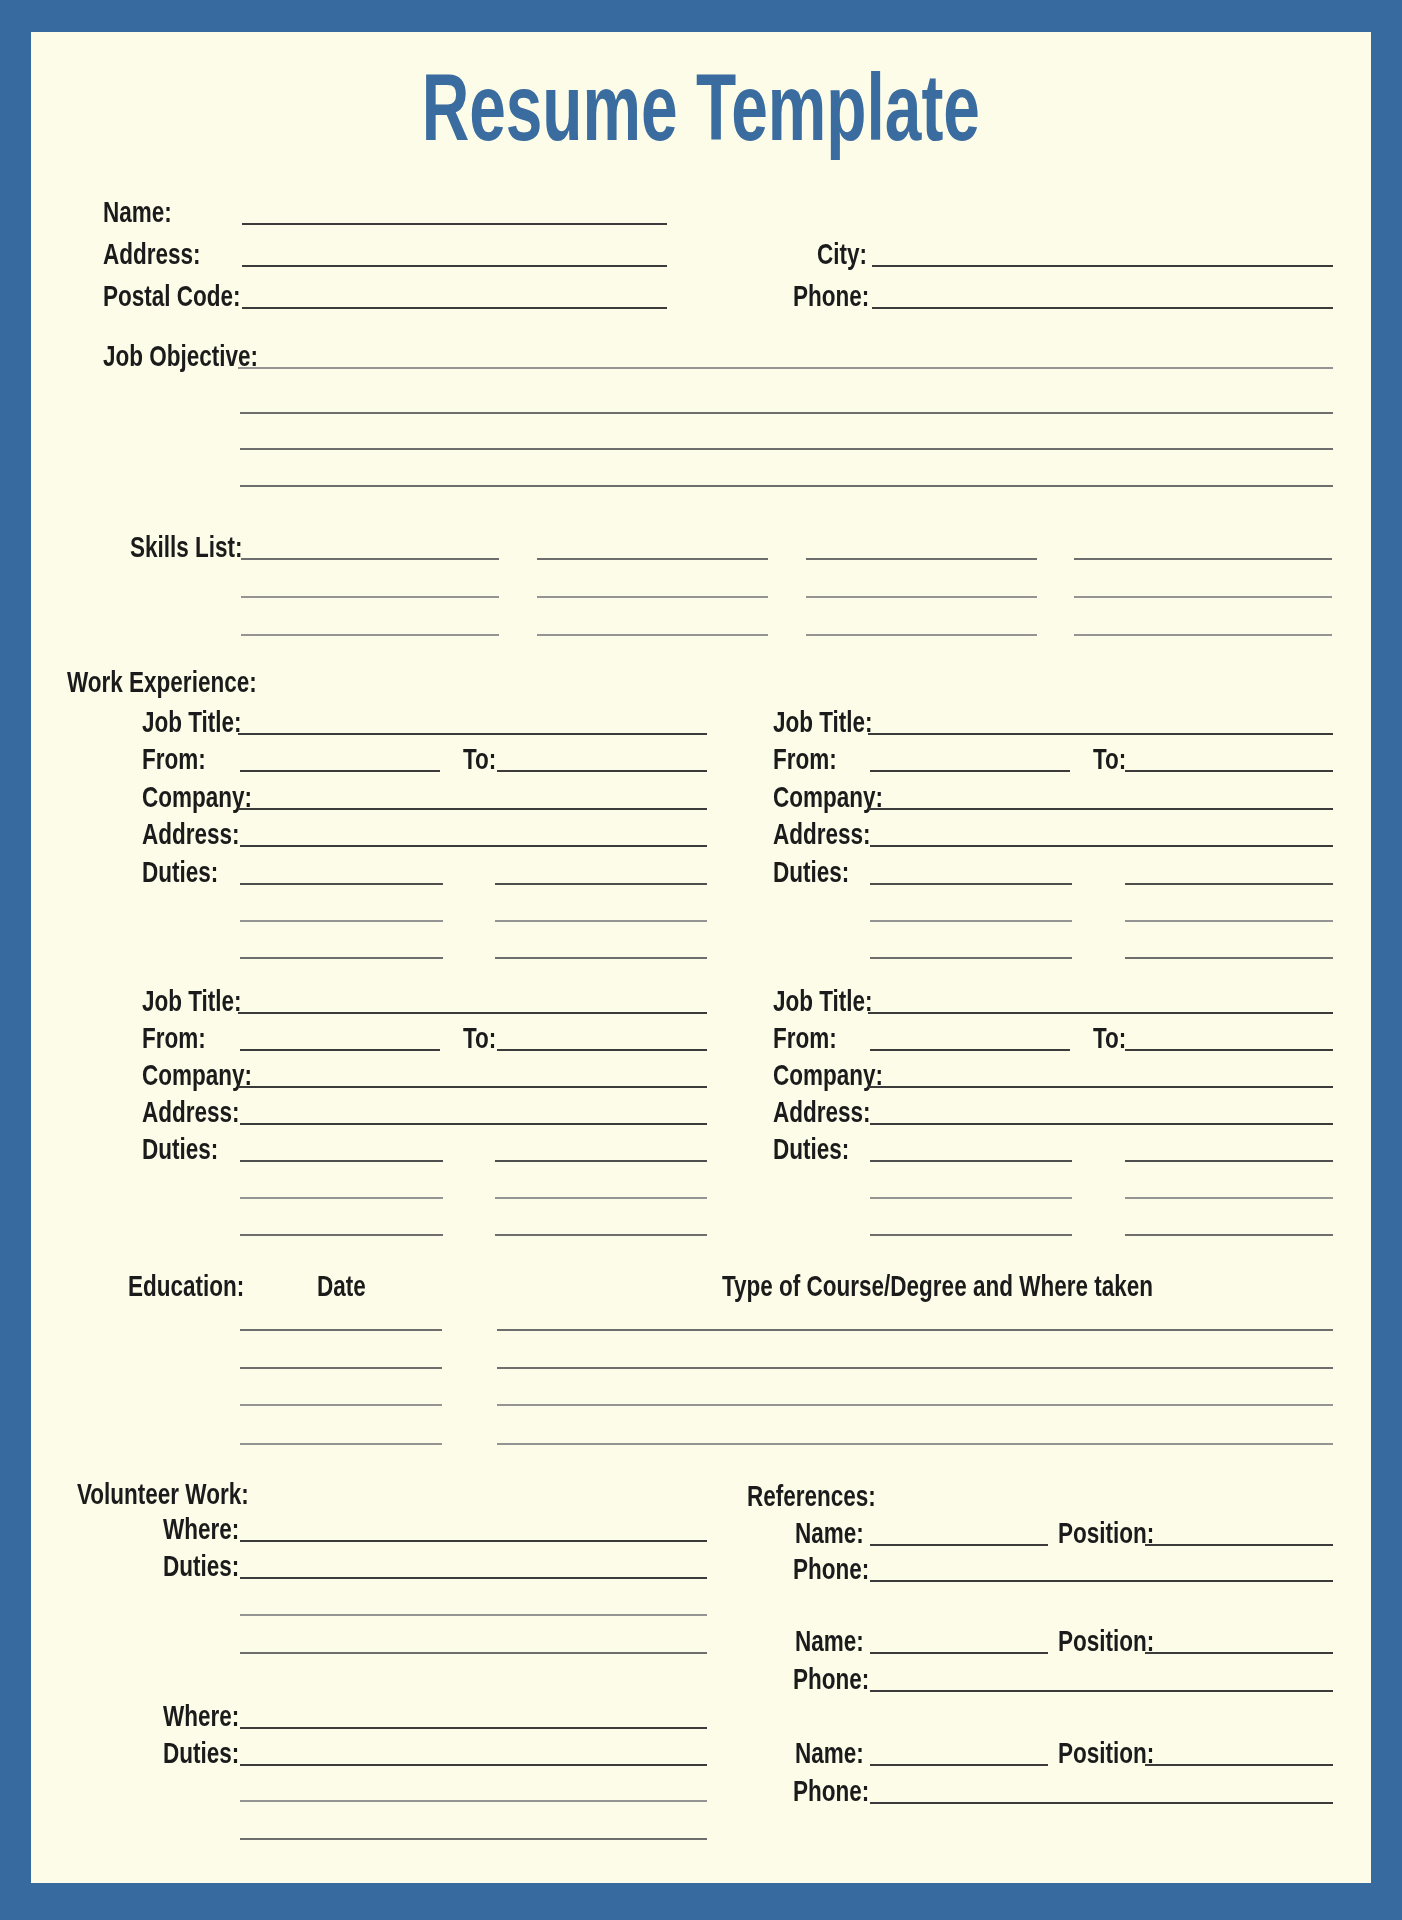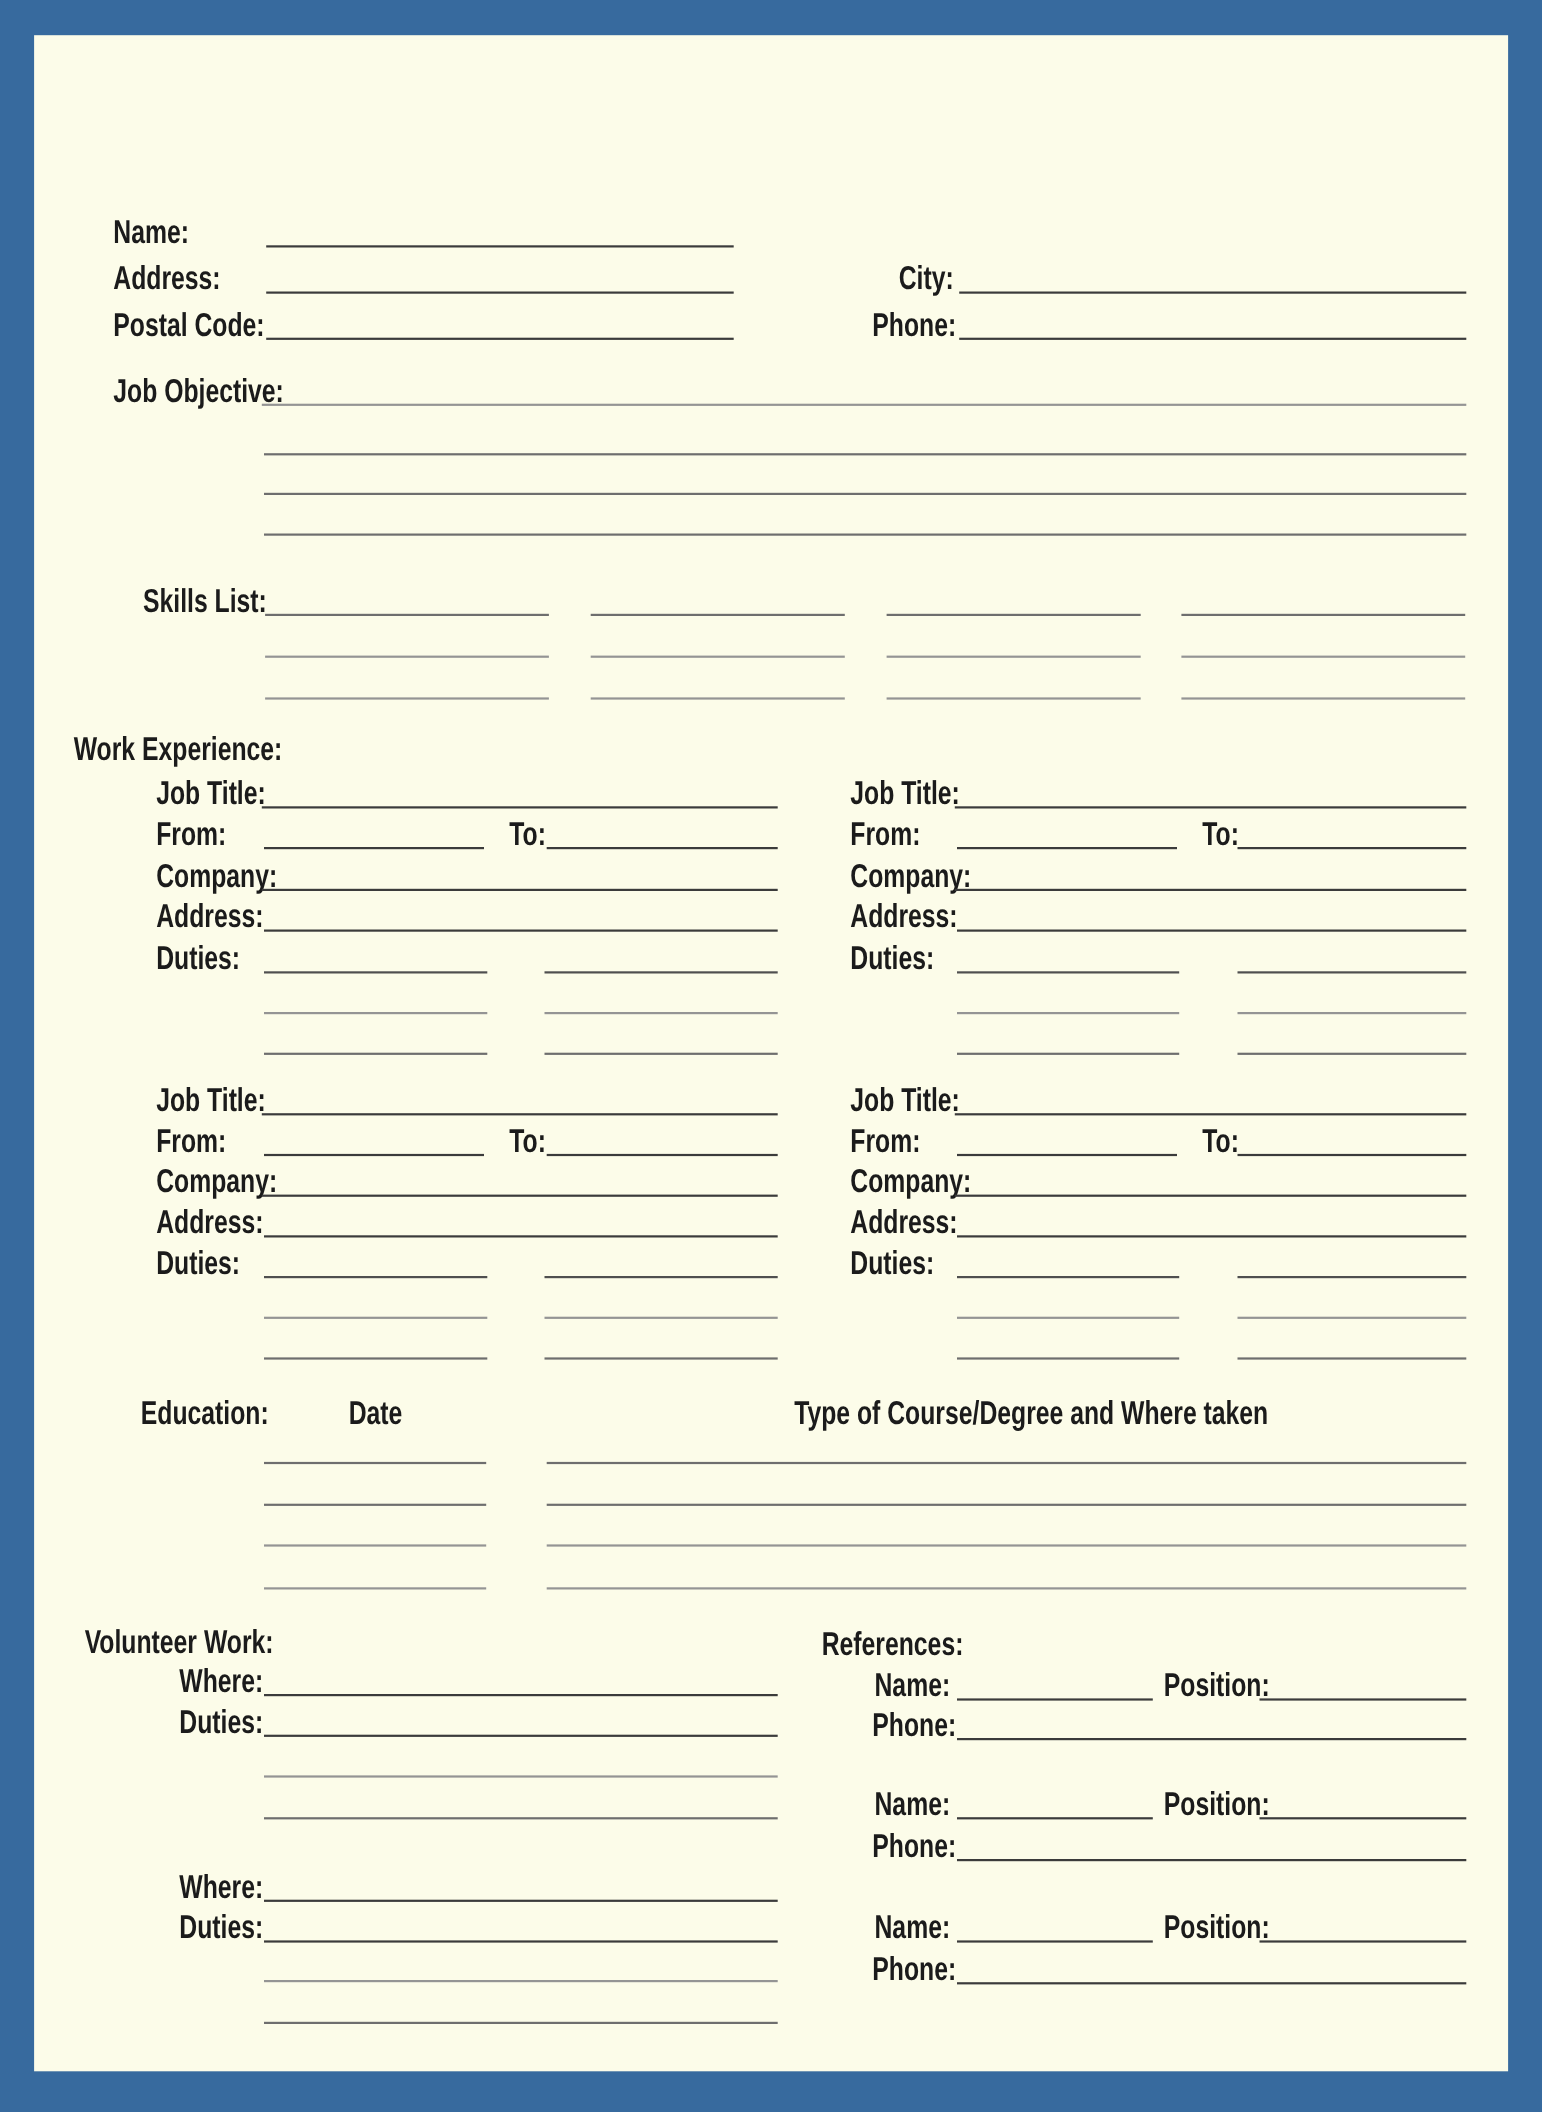--- a/index.html
+++ b/index.html
@@ -16,20 +16,23 @@
   .d2{background:#4f4f4f;}
   .m {background:#6e6e6e;}
   .l {background:#949494;}
 </style>
 </head>
 <body>
 
 <div id="screen">
   <div id="paper"></div>
 
+  <div id="title-wrap">
+    <span class="t">Resume Template</span>
+  </div>
 
   <span class="lbl" style="left:103px;top:197px">Name:</span>
   <div class="line d" style="left:242px;top:223px;width:425px"></div>
 
   <span class="lbl" style="left:103px;top:239px">Address:</span>
   <div class="line d" style="left:242px;top:265px;width:425px"></div>
   <span class="lbl" style="left:817px;top:239px">City:</span>
   <div class="line d" style="left:872px;top:265px;width:461px"></div>
 
   <span class="lbl" style="left:103px;top:281px">Postal Code:</span>

